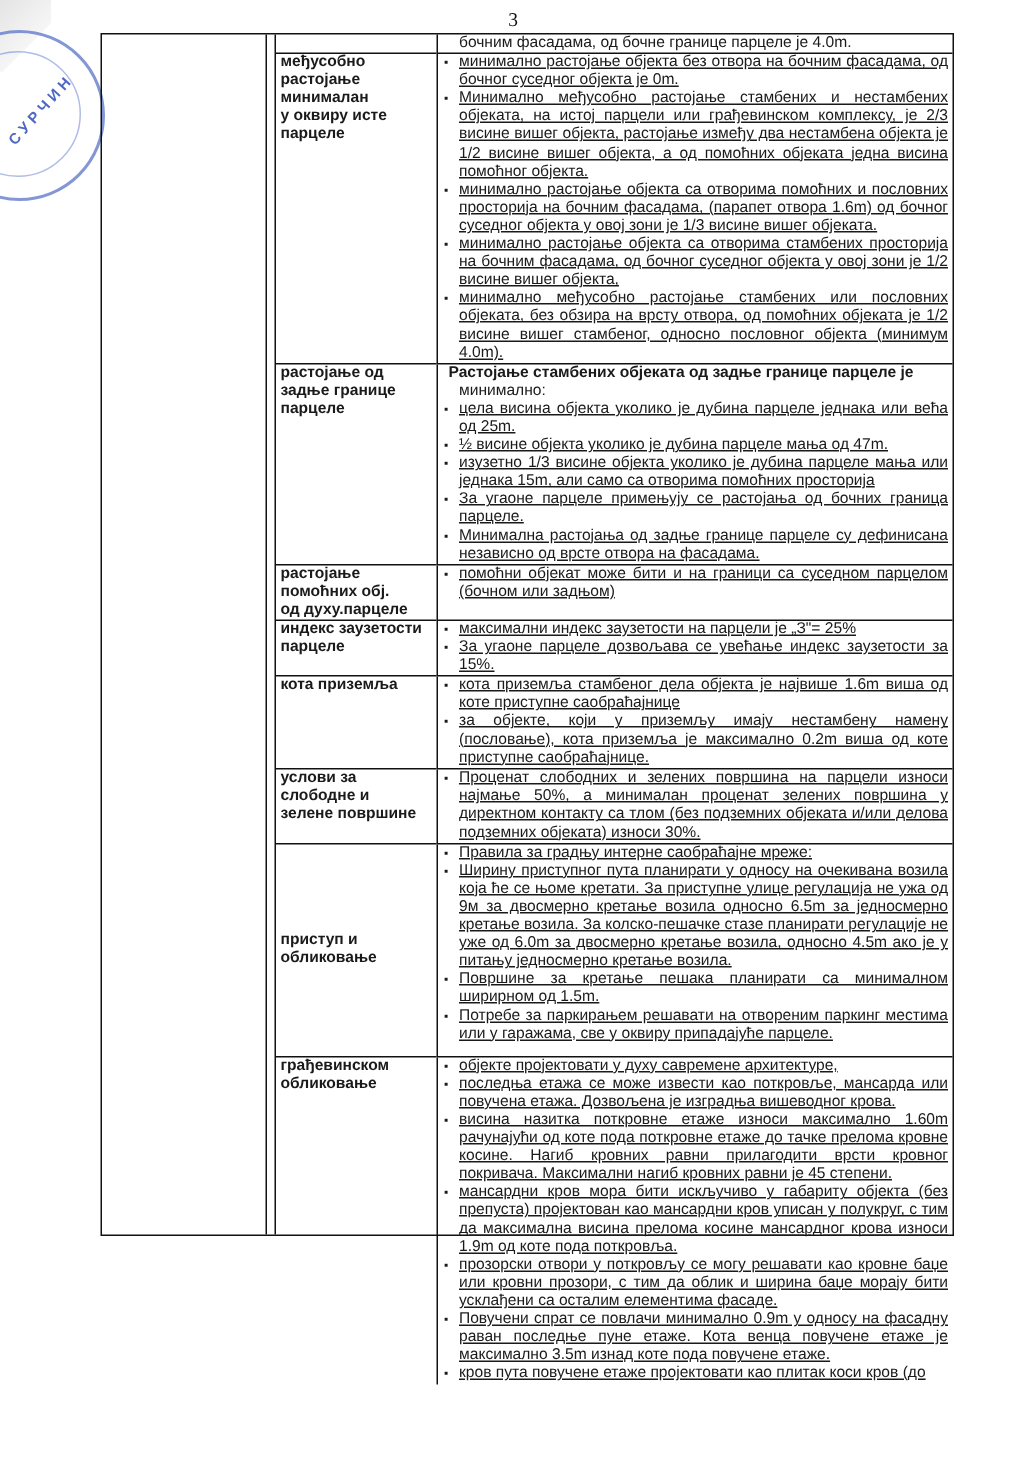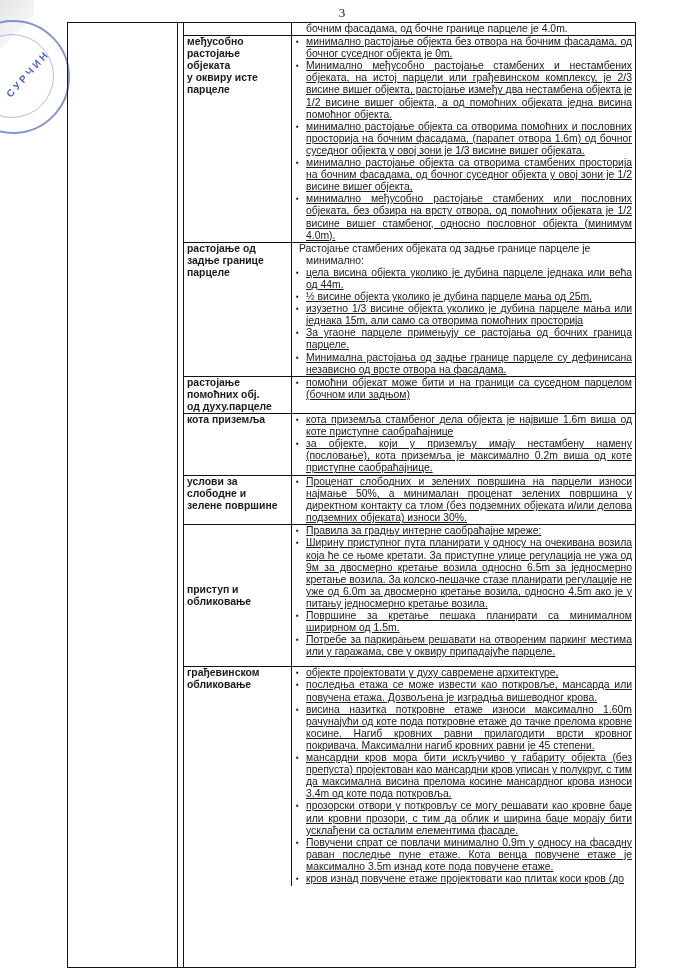--- a/index.html
+++ b/index.html
@@ -25,42 +25,42 @@
   .stamp-text {
     position: absolute; left: 4px; top: 92px; font-size: 10px; color: #4d67c4;
     letter-spacing: 3px; transform: rotate(-48deg); transform-origin: left top;
     font-weight: bold;
   }
   .corner-fold {
     position: absolute; left: 0; top: 0; width: 34px; height: 48px;
     background: linear-gradient(135deg, #e4e4e4 0%, #f6f6f6 60%, rgba(255,255,255,0) 61%);
   }
   .outer {
-    position: absolute; left: 67px; top: 22px; width: 569px; height: 946px;
+    position: absolute; left: 67px; top: 22px; width: 569px; height: 802px;
     border: 1.5px solid #111; box-sizing: border-box;
   }
   .left-col {
     position: absolute; left: 0; top: 0; width: 110px; height: 100%;
     border-right: 1.5px solid #111; box-sizing: border-box;
   }
   .main-table {
     position: absolute; left: 115px; top: 0; right: 0; height: 100%;
     border-left: 1.5px solid #111; box-sizing: border-box;
   }
   table { border-collapse: collapse; width: 100%; table-layout: fixed; }
   td { vertical-align: top; padding: 0 3px 0 3px; font-size: 10.4px; line-height: 12.1px; }
   td.label { width: 101px; font-weight: bold; border-right: 1.2px solid #111; padding-left: 3px; }
   tr { border-bottom: 1.5px solid #111; }
   tr.last { border-bottom: none; }
   ul { margin: 0; padding: 0; list-style: none; text-decoration: underline; }
   li { position: relative; padding-left: 11px; text-align: justify; }
   li::before {
     content: "\25AA"; position: absolute; left: 1px; top: 0; font-size: 8px;
   }
-  .intro { padding-left: 4px; }
+  .intro { padding-left: 4px; font-weight: bold; }
   .intro-cont { padding-left: 11px; }
 </style>
 </head>
 <body>
 
 <div class="corner-fold"></div>
 <div class="stamp"></div>
 <div class="stamp-inner"></div>
 <div class="stamp-text">СУРЧИН</div>
 
@@ -74,21 +74,21 @@
           <tr style="height: 12px;">
             <td class="label"></td>
             <td>
               <div class="intro-cont">бочним фасадама, од бочне границе парцеле је 4.0m.</div>
             </td>
           </tr>
           <tr style="height: 203px; margin-top: 40px;">
             <td class="label">
               <div>међусобно</div>
               <div>растојање</div>
-              <div>објеката</div>
+              <div>минималан</div>
               <div>у оквиру исте</div>
               <div>парцеле</div>
             </td>
             <td>
               <ul>
                 <li>минимално растојање објекта без отвора на бочним фасадама, од бочног суседног објекта је 0m.</li>
                 <li>Минимално међусобно растојање стамбених и нестамбених објеката, на истој парцели или грађевинском комплексу, је 2/3 висине вишег објекта, растојање између два нестамбена објекта је 1/2 висине вишег објекта, а од помоћних објеката једна висина помоћног објекта.</li>
                 <li>минимално растојање објекта са отворима помоћних и пословних просторија на бочним фасадама, (парапет отвора 1.6m) од бочног суседног објекта у овој зони је 1/3 висине вишег објеката.</li>
                 <li>минимално растојање објекта са отворима стамбених просторија на бочним фасадама, од бочног суседног објекта у овој зони је 1/2 висине вишег објекта,</li>
                 <li>минимално међусобно растојање стамбених или пословних објеката, без обзира на врсту отвора, од помоћних објеката је 1/2 висине вишег стамбеног, односно пословног објекта (минимум 4.0m).</li>
@@ -98,37 +98,49 @@
           <tr style="height: 134px;">
             <td class="label">
               <div>растојање од</div>
               <div>задње границе</div>
               <div>парцеле</div>
             </td>
             <td>
               <div class="intro">Растојање стамбених објеката од задње границе парцеле је</div>
               <div class="intro-cont">минимално:</div>
               <ul>
-                <li>цела висина објекта уколико је дубина парцеле једнака или већа од 44m.</li>
-                <li>½ висине објекта уколико је дубина парцеле мања од 25m.</li>
+                <li>цела висина објекта уколико је дубина парцеле једнака или већа од 25m.</li>
+                <li>½ висине објекта уколико је дубина парцеле мања од 47m.</li>
                 <li>изузетно 1/3 висине објекта уколико је дубина парцеле мања или једнака 15m, али само са отворима помоћних просторија</li>
                 <li>За угаоне парцеле примењују се растојања од бочних граница парцеле.</li>
                 <li>Минимална растојања од задње границе парцеле су дефинисана независно од врсте отвора на фасадама.</li>
               </ul>
             </td>
           </tr>
           <tr style="height: 36px;">
             <td class="label">
               <div>растојање</div>
               <div>помоћних обј.</div>
               <div>од духу.парцеле</div>
             </td>
             <td>
               <ul>
                 <li>помоћни објекат може бити и на граници са суседном парцелом (бочном или задњом)</li>
+              </ul>
+            </td>
+          </tr>
+          <tr style="height: 37px;">
+            <td class="label">
+              <div>индекс заузетости</div>
+              <div>парцеле</div>
+            </td>
+            <td>
+              <ul>
+                <li>максимални индекс заузетости на парцели је „З"= 25%</li>
+                <li>За угаоне парцеле дозвољава се увећање индекс заузетости за 15%.</li>
               </ul>
             </td>
           </tr>
           <tr style="height: 62px; margin-left: 35px;">
             <td class="label">
               <div>кота приземља</div>
             </td>
             <td>
               <ul>
                 <li>кота приземља стамбеног дела објекта је највише 1.6m виша од коте приступне саобраћајнице</li>
@@ -165,23 +177,23 @@
           <tr class="last" style="height: 219px;">
             <td class="label">
               <div>грађевинском</div>
               <div>обликовање</div>
             </td>
             <td>
               <ul>
                 <li>објекте пројектовати у духу савремене архитектуре,</li>
                 <li>последња етажа се може извести као поткровље, мансарда или повучена етажа. Дозвољена је изградња вишеводног крова.</li>
                 <li>висина назитка поткровне етаже износи максимално 1.60m рачунајући од коте пода поткровне етаже до тачке прелома кровне косине. Нагиб кровних равни прилагодити врсти кровног покривача. Максимални нагиб кровних равни је 45 степени.</li>
-                <li>мансардни кров мора бити искључиво у габариту објекта (без препуста) пројектован као мансардни кров уписан у полукруг, с тим да максимална висина прелома косине мансардног крова износи 3.4m од коте пода поткровља.</li>
+                <li>мансардни кров мора бити искључиво у габариту објекта (без препуста) пројектован као мансардни кров уписан у полукруг, с тим да максимална висина прелома косине мансардног крова износи 1.9m од коте пода поткровља.</li>
                 <li>прозорски отвори у поткровљу се могу решавати као кровне баџе или кровни прозори, с тим да облик и ширина баџе морају бити усклађени са осталим елементима фасаде.</li>
                 <li>Повучени спрат се повлачи минимално 0.9m у односу на фасадну раван последње пуне етаже. Кота венца повучене етаже је максимално 3.5m изнад коте пода повучене етаже.</li>
-                <li>кров изнад повучене етаже пројектовати као плитак коси кров (до</li>
+                <li>кров пута повучене етаже пројектовати као плитак коси кров (до</li>
               </ul>
             </td>
           </tr>
         </tbody>
     </table>
   </div>
 </div>
 
 </body></html>

